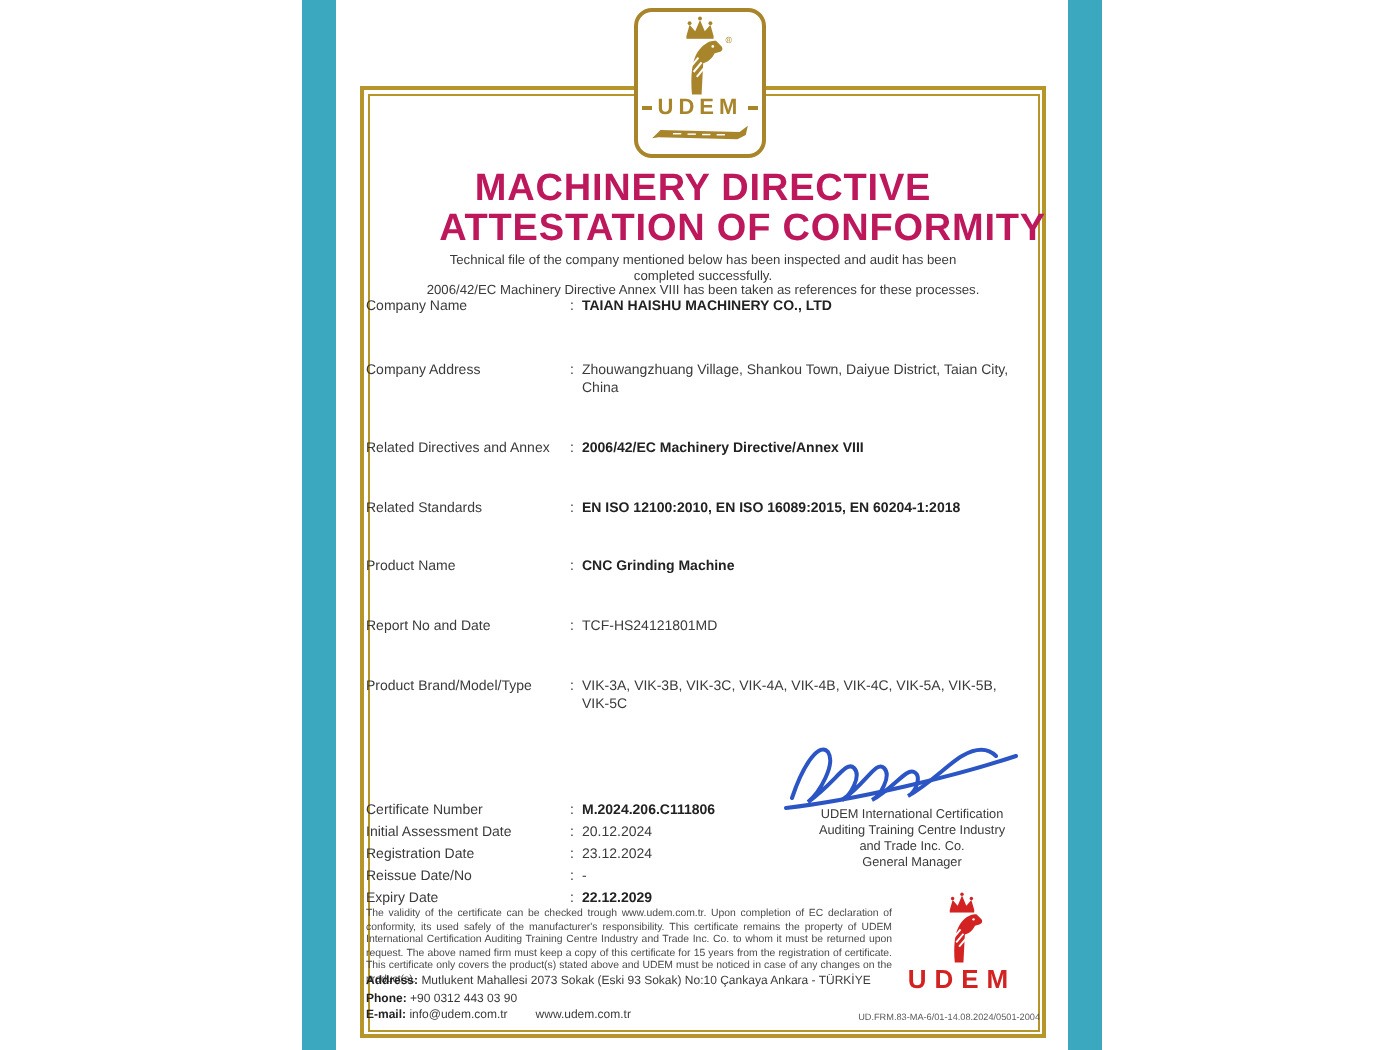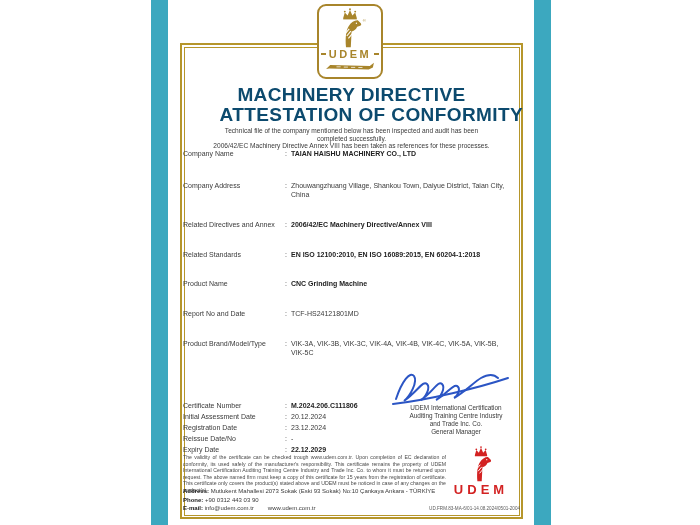--- a/index.html
+++ b/index.html
@@ -15,21 +15,21 @@
   .cert-inner { position:absolute; inset:1.5px; border:1px solid #B6962B; }
 
   
   .logo-box { position:absolute; left:317px; top:4px; width:66px; height:75px; background:#fff; border:2px solid #A8852B; border-radius:9px; z-index:5; display:flex; flex-direction:column; align-items:center; padding-top:2px; }
   .logo-box svg.emblem { width:46px; height:40px; display:block; }
   .logo-udem-row { display:flex; align-items:center; gap:3px; margin-top:0px; }
   .logo-udem-row .dash { width:5px; height:1.5px; background:#A8852B; }
   .logo-udem-row .brand { font-size:11px; font-weight:bold; letter-spacing:2.5px; color:#A8852B; }
   .logo-box svg.ribbon { width:52px; height:11px; display:block; margin-top:1px; }
 
-  .title { position:absolute; left:180px; width:343px; text-align:center; font-weight:bold; color:#0c4a6e; font-size:19px; letter-spacing:0.4px; white-space:nowrap; }
+  .title { position:absolute; left:180px; width:343px; text-align:center; font-weight:bold; color:#be185d; font-size:19px; letter-spacing:0.4px; white-space:nowrap; }
   .title.l1 { top:84px; }
   .title.l2 { top:104px;text-align:right; }
 
   .subtitle { position:absolute; left:180px; width:343px; text-align:center; color:#3a3a3a; font-size:6.6px; white-space:nowrap; }
   .subtitle.s1 { top:127px; }
   .subtitle.s2 { top:134.5px; }
   .subtitle.s3 { top:142px; }
 
   .row { position:absolute; left:183px; width:339px; display:flex; font-size:7px; color:#3a3a3a; line-height:8.5px; }
   .row .lbl { width:102px; flex:0 0 102px; }

